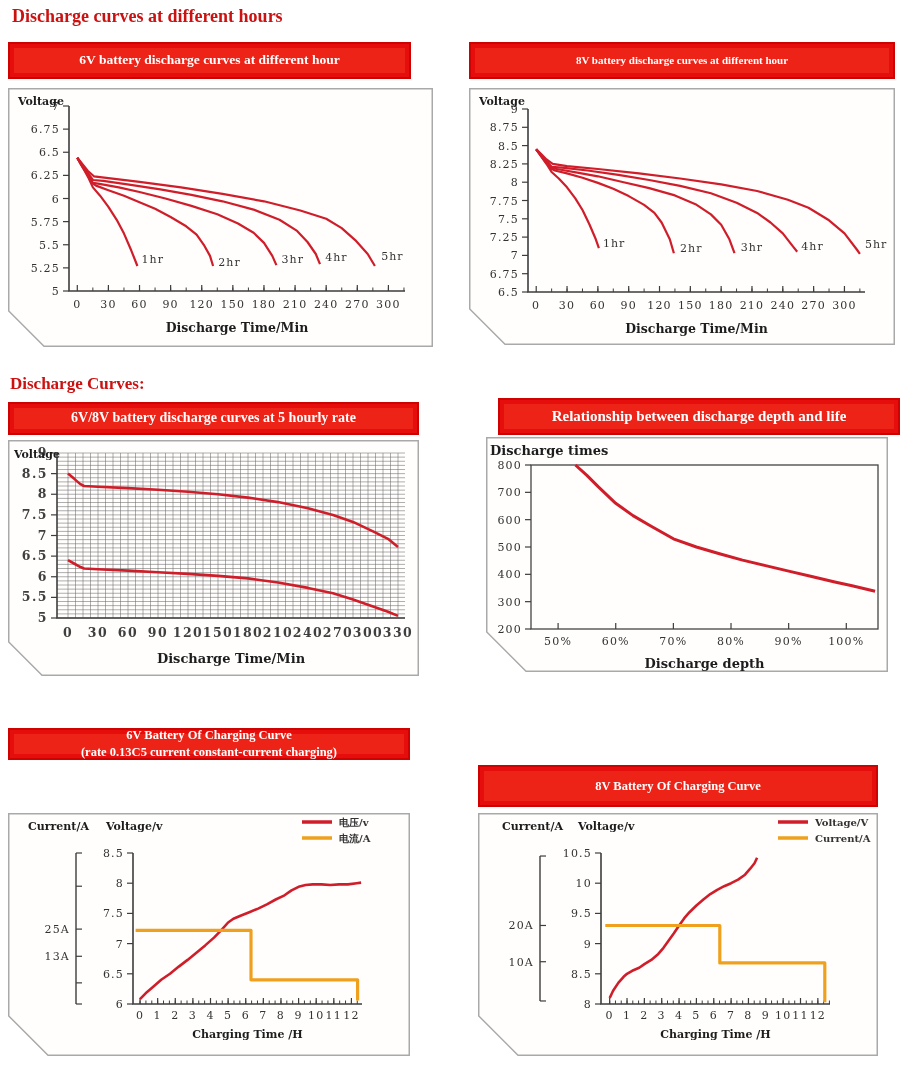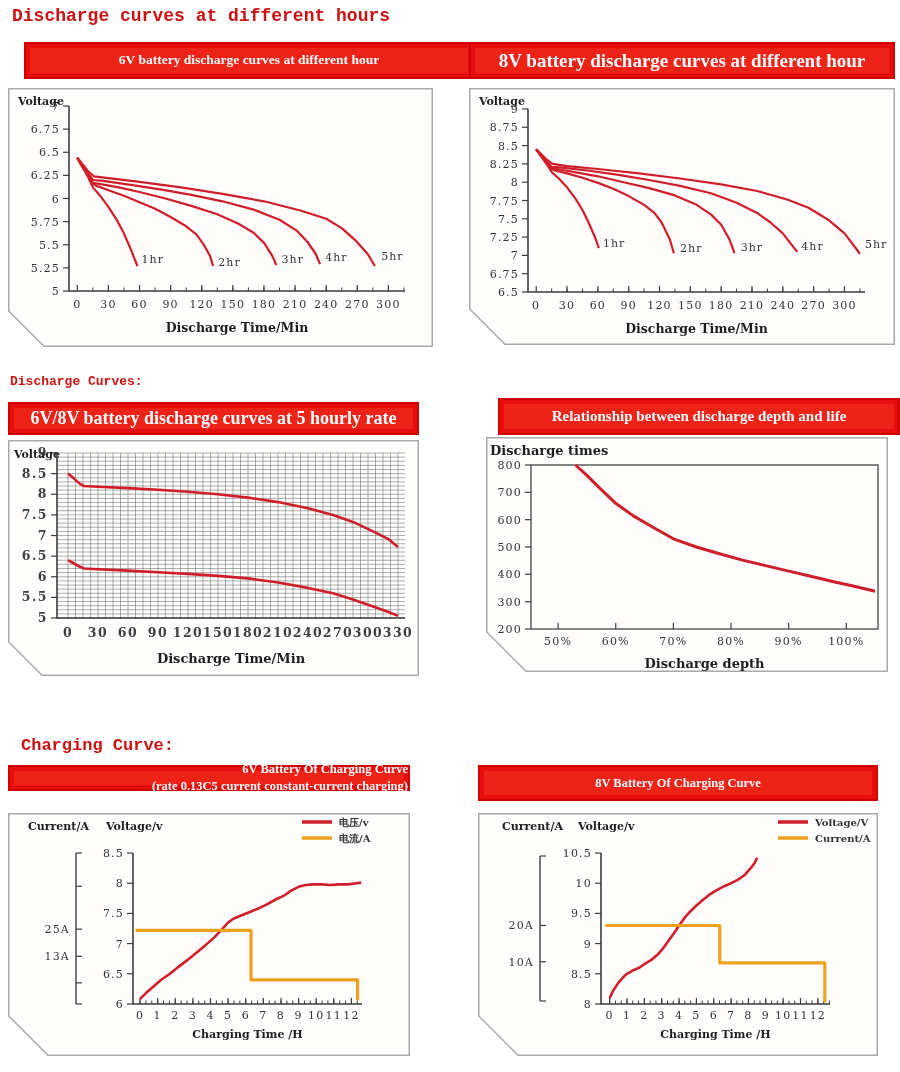--- a/index.html
+++ b/index.html
@@ -1,32 +1,32 @@
 <!DOCTYPE html>
 <html><head>
 <meta charset="utf-8">
 <style>
   html,body{margin:0;padding:0;background:#ffffff;}
   #page{position:relative;width:900px;height:1072px;background:#ffffff;overflow:hidden;
         font-family:"Liberation Serif",serif;}
-  .h-red{position:absolute;font-weight:bold;color:#cc1111;margin:0;font-family:Liberation Mono, monospace;}
+  .h-red{position:absolute;font-weight:bold;color:#cc1111;margin:0;}
   #h1{left:12px;top:6px;font-size:18px;}
-  #h2{left:10px;top:374px;font-size:13px;}
+  #h2{left:10px;top:374px;font-size:17px;}
   #h3{left:15px;top:736px;font-size:17px;margin-left:6px;}
   .banner{position:absolute;background:#e60d0d;border:2px solid #cf0202;box-sizing:border-box;
           display:flex;flex-direction:column;align-items:center;justify-content:center;}
   .banner::before{content:"";position:absolute;inset:4px;background:#ee2317;}
   .banner span{position:relative;z-index:1;color:#ffffff;font-weight:bold;text-align:center;
                font-family:"Liberation Serif",serif;line-height:1.35;}
-  #b0{left:24px;top:42px;width:450px;height:37px;} #b0 span{font-size:13.5px;}
-  #b1{left:469px;top:42px;width:426px;height:37px;} #b1 span{font-size:19px;}
-  #b2{left:8px;top:402px;width:411px;height:33px;} #b2 span{font-size:18px;}
+  #b0{left:8px;top:42px;width:403px;height:37px;} #b0 span{font-size:13.5px;}
+  #b1{left:469px;top:42px;width:426px;height:37px;} #b1 span{font-size:11px;}
+  #b2{left:8px;top:402px;width:411px;height:33px;} #b2 span{font-size:14px;}
   #b3{left:498px;top:398px;width:402px;height:37px;} #b3 span{font-size:15px;}
-  #b4{left:8px;top:765px;width:402px;height:26px;align-items:flex-end;} #b4 span{font-size:12.5px;}
-  #b5{left:478px;top:765px;width:400px;height:36px;} #b5 span{font-size:12.5px;}
+  #b4{left:8px;top:728px;width:402px;height:32px;} #b4 span{font-size:12.5px;}
+  #b5{left:478px;top:765px;width:400px;height:42px;} #b5 span{font-size:12.5px;}
   .panel{position:absolute;}
   #p0{left:8px;top:88px;}  #p1{left:469px;top:88px;}
   #p2{left:8px;top:440px;} #p3{left:486px;top:437px;}
   #p4{left:8px;top:813px;} #p5{left:478px;top:813px;}
   svg text{font-family:"DejaVu Serif",serif;fill:#333333;}
   .tk{font-size:11px;letter-spacing:1.2px;}
   .tkb{font-size:12.5px;font-weight:bold;letter-spacing:1.5px;fill:#3f3f3f;}
   .ttl{font-weight:bold;fill:#1d1d1d;}
   .cl{font-size:11px;letter-spacing:1px;fill:#333333;}
   .lg{font-size:10px;font-weight:bold;}

